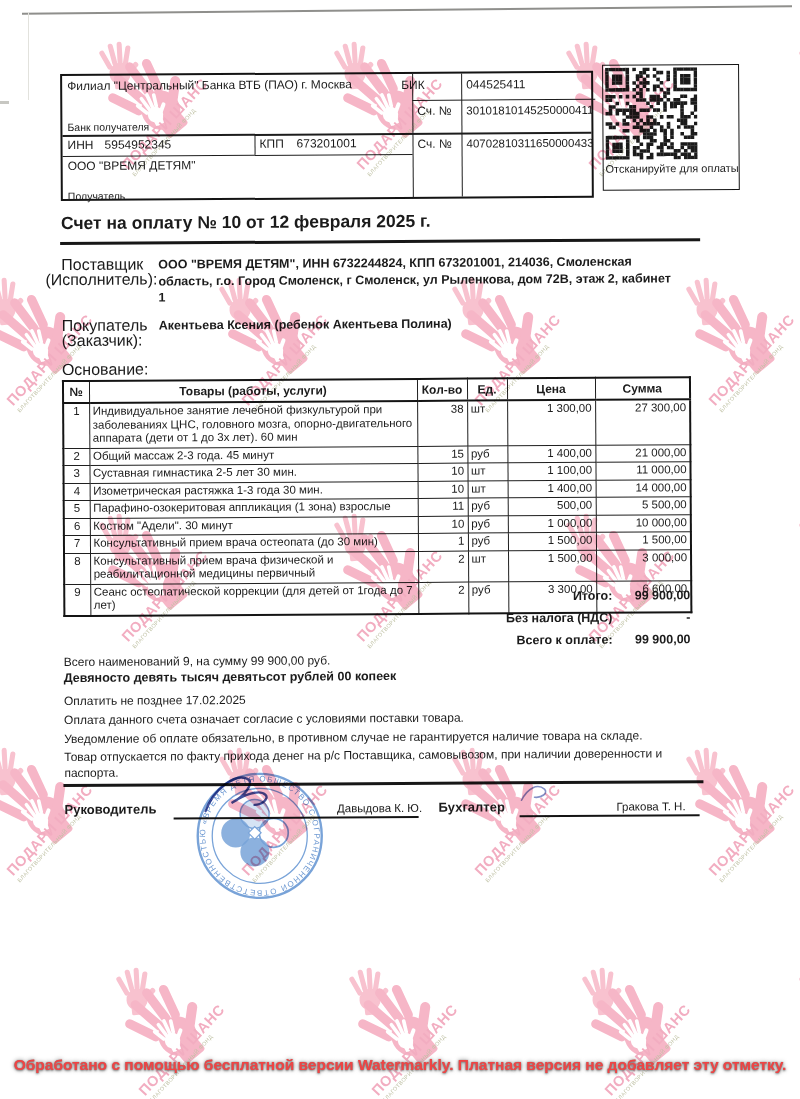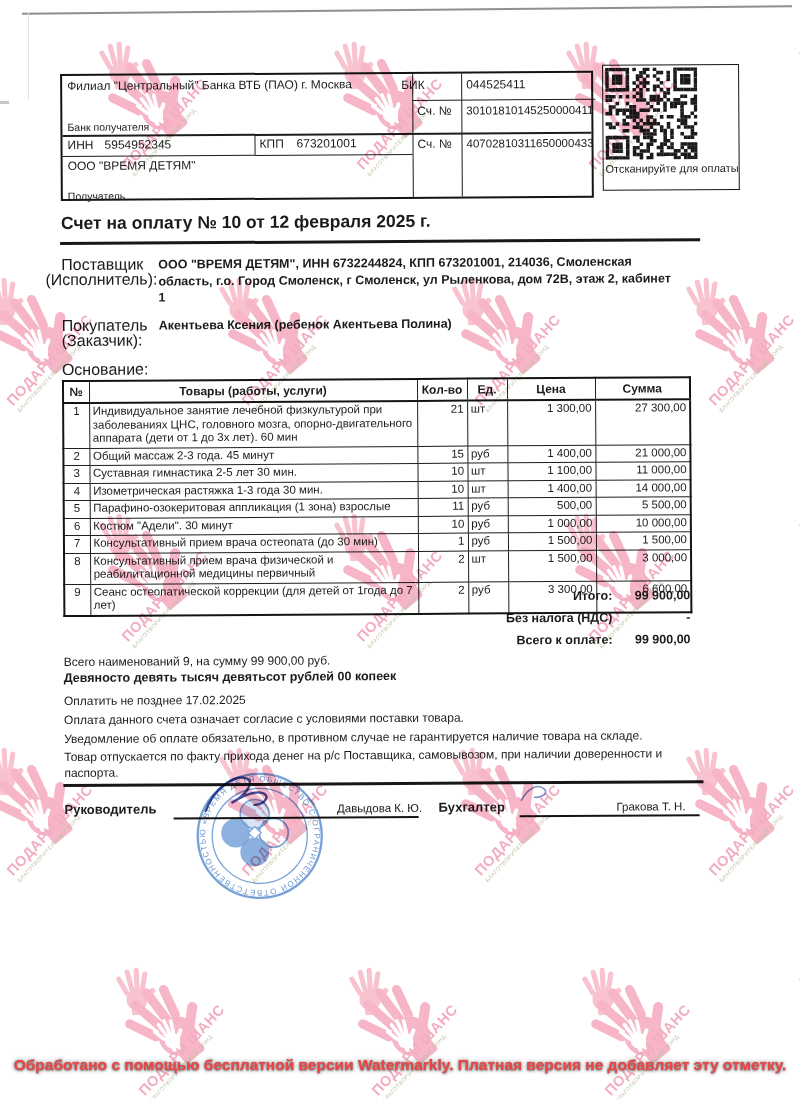--- a/index.html
+++ b/index.html
@@ -499,21 +499,21 @@
             <th>Кол-во</th>
             <th>Ед.</th>
             <th>Цена</th>
             <th>Сумма</th>
           </tr>
         </thead>
         <tbody id="items-body">
             <tr>
               <td class="c-num">1</td>
               <td class="c-name">Индивидуальное занятие лечебной физкультурой при заболеваниях ЦНС,  головного мозга, опорно-двигательного аппарата (дети от 1 до 3х лет). 60 мин</td>
-              <td class="c-qty">21</td>
+              <td class="c-qty">38</td>
               <td class="c-unit">шт</td>
               <td class="c-price">1 300,00</td>
               <td class="c-sum">27 300,00</td>
             </tr>
             <tr>
               <td class="c-num">2</td>
               <td class="c-name">Общий массаж 2-3 года. 45 минут</td>
               <td class="c-qty">15</td>
               <td class="c-unit">руб</td>
               <td class="c-price">1 400,00</td>

